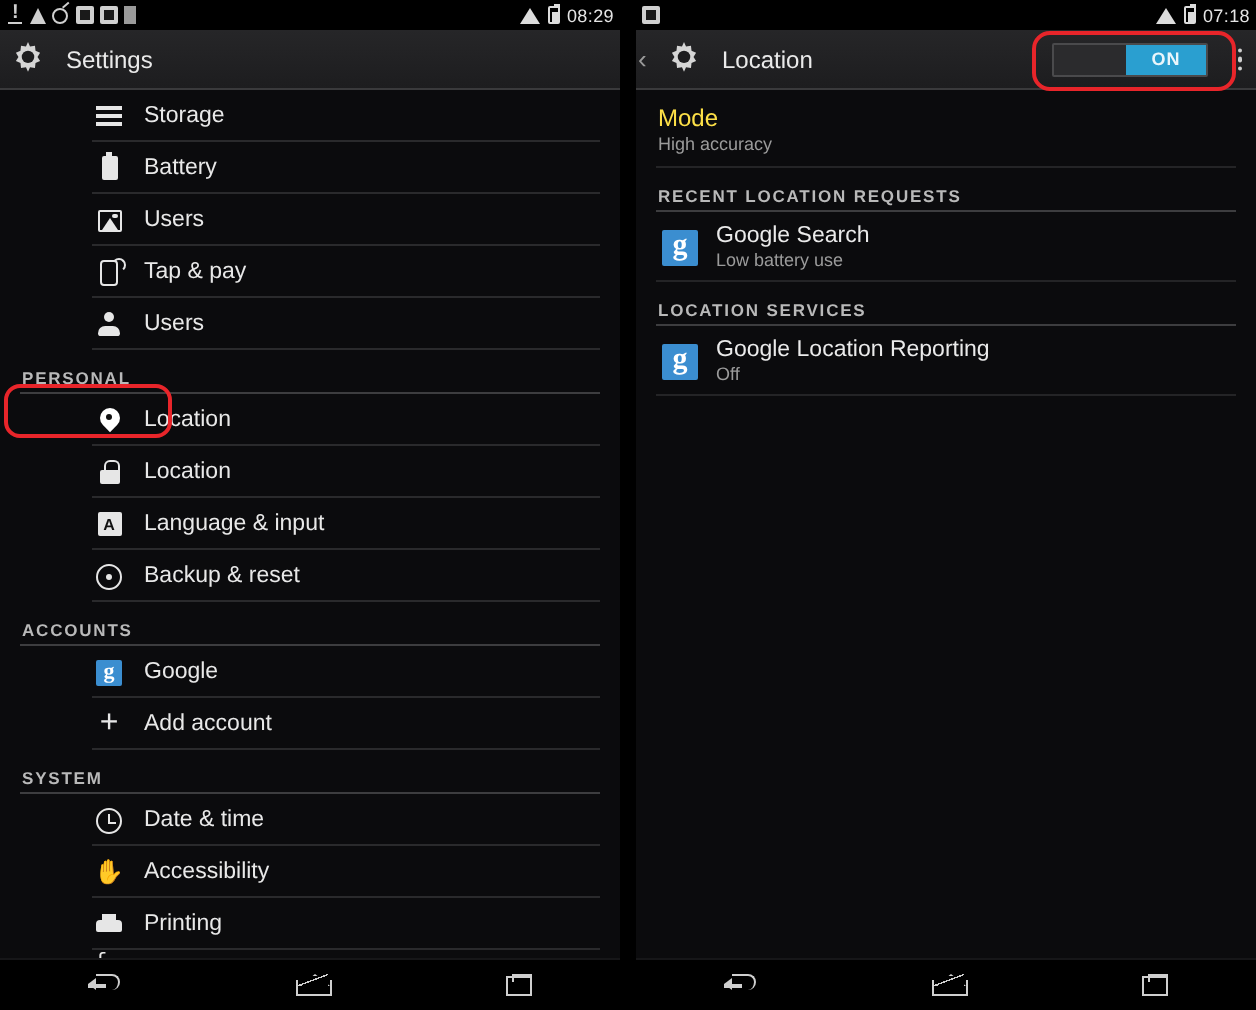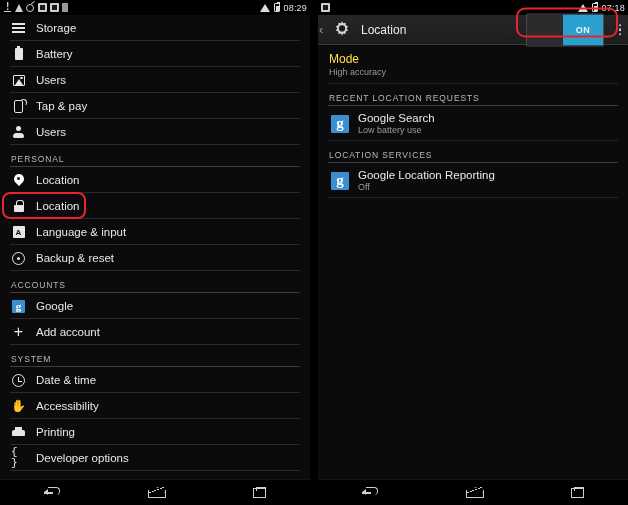--- a/index.html
+++ b/index.html
@@ -61,53 +61,53 @@
   .ab-title { margin-left:8px; color:#eaeaea; font-size:12px; }
   .overflow {
     position:absolute; right:7px; top:50%; transform:translateY(-50%);
     display:flex; flex-direction:column; gap:2px;
   }
   .overflow i { display:block; width:2.5px; height:2.5px; background:#cfcfcf; border-radius:50%; }
 
   
   .switch-wrap { position:absolute; right:24px; top:50%; transform:translateY(-50%); }
   .switch {
-    width:78px; height:33px; display:flex;
+    width:78px; height:17px; display:flex;
     background:#1a1a1c; border:1px solid #4a4a4c; border-radius:1px; overflow:hidden;
   }
   .switch .track { flex:1; background:#2b2b2d; }
   .switch .knob {
     width:40px; display:flex; align-items:center; justify-content:center;
     background:#2a9fd0; color:#eaf6fb; font-size:9px; font-weight:bold; letter-spacing:0.5px;
   }
   .redbox {
     position:absolute; border:2.5px solid #e8252a; border-radius:9px;
     pointer-events:none;
   }
   .redbox.switch-hl { left:-10px; top:-6px; width:102px; height:30px; }
 
   
   .list { position:relative; }
   .row {
     height:26px; display:flex; align-items:center;
-    padding-left:11px; position:relative;
+    padding-left:11px; position:relative;margin-left:36px;
   }
   .row::after {
     content:""; position:absolute; left:10px; right:10px; bottom:0;
     height:1px; background:#2a2a2c;
   }
   .row .ic {
     width:15px; height:15px; margin-right:10px; flex:0 0 auto;
     display:flex; align-items:center; justify-content:center;
     color:#e6e6e6;
   }
   .row .lbl { color:#e8e8e8; font-size:11.5px; }
   .hdr {
     height:22px; display:flex; align-items:flex-end; padding:0 0 3px 11px;
-    color:#b9b9b9; font-size:8.5px; font-weight:normal; letter-spacing:0.9px;
+    color:#b9b9b9; font-size:8.5px; font-weight:bold; letter-spacing:0.9px;
     position:relative;
   }
   .hdr::after {
     content:""; position:absolute; left:10px; right:10px; bottom:0;
     height:1px; background:#3d3d3f;
   }
   .redbox.loc-hl { left:2px; top:192px; width:84px; height:27px; border-radius:8px; }
 
   
   .i-storage { width:13px; height:11px; position:relative; }
@@ -242,20 +242,29 @@
         <span class="sb-ico glyph-sd"></span>
         <span class="glyph-bars"></span>
       </div>
       <div class="sb-right">
         <span class="wifi"></span>
         <span class="batt"></span>
         <span class="sb-time">08:29</span>
       </div>
     </div>
 
+    <div class="actionbar">
+      <span class="gear">
+        <svg viewBox="0 0 24 24" width="22" height="22">
+          <path fill="#d5d5d5" d="M12 2.2l1.1 2.5 2.7-.5.3 2.7 2.5 1.1-1.4 2.3 1.4 2.3-2.5 1.1-.3 2.7-2.7-.5L12 18.4l-1.1-2.5-2.7.5-.3-2.7-2.5-1.1L6.8 10.3 5.4 8l2.5-1.1.3-2.7 2.7.5z"></path>
+          <circle cx="12" cy="10.3" r="3.4" fill="#1d1d1f"></circle>
+        </svg>
+      </span>
+      <span class="ab-title">Settings</span>
+    </div>
 
     <div class="list">
 
       <div class="row">
         <span class="ic">
             <span class="i-storage">
               <span></span>
               <span></span>
               <span></span>
             </span>

